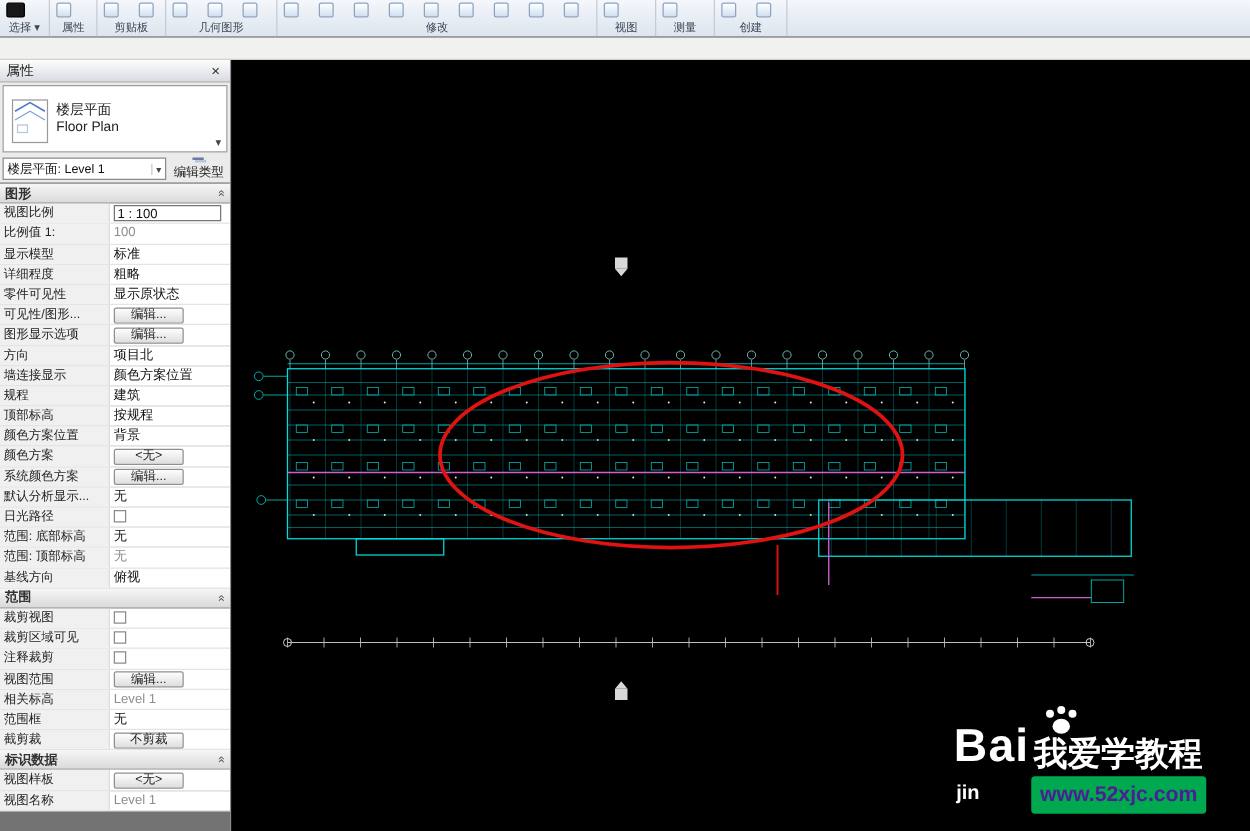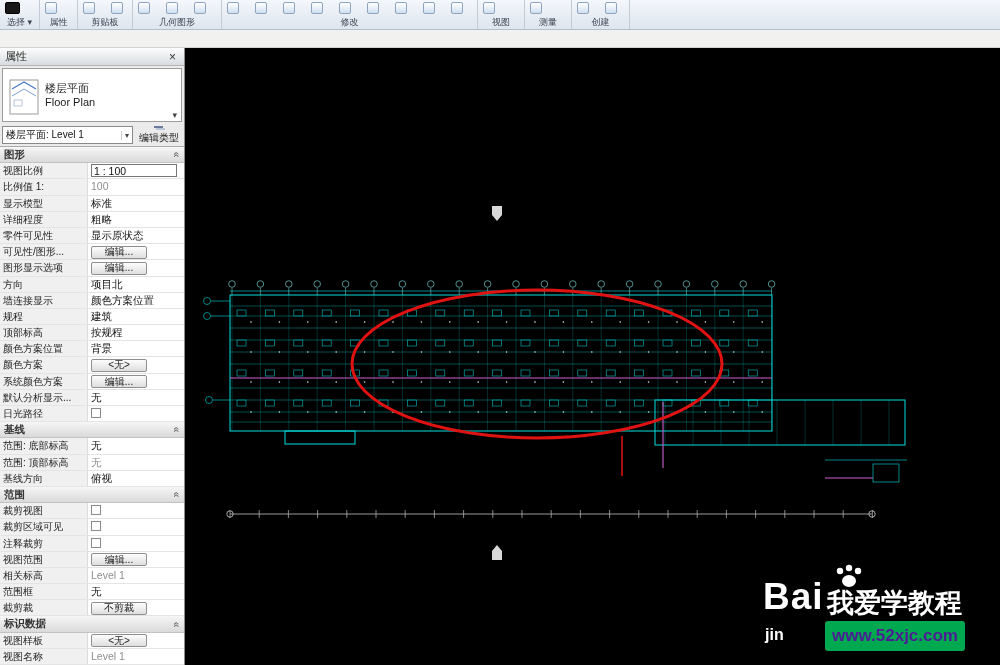--- a/index.html
+++ b/index.html
@@ -263,24 +263,20 @@
             <div class="plabel">系统颜色方案</div>
             <div class="pvalue"><button class="pbtn">编辑...</button></div>
           </div>
           <div class="prow">
             <div class="plabel">默认分析显示...</div>
             <div class="pvalue">无</div>
           </div>
           <div class="prow">
             <div class="plabel">日光路径</div>
             <div class="pvalue"><span class="pcheck"></span></div>
-          </div>
-          <div class="sec-header">
-            <span>基线</span>
-            <span class="chev">«</span>
           </div>
           <div class="prow">
             <div class="plabel">范围: 底部标高</div>
             <div class="pvalue">无</div>
           </div>
           <div class="prow">
             <div class="plabel">范围: 顶部标高</div>
             <div class="pvalue disabled">无</div>
           </div>
           <div class="prow">

